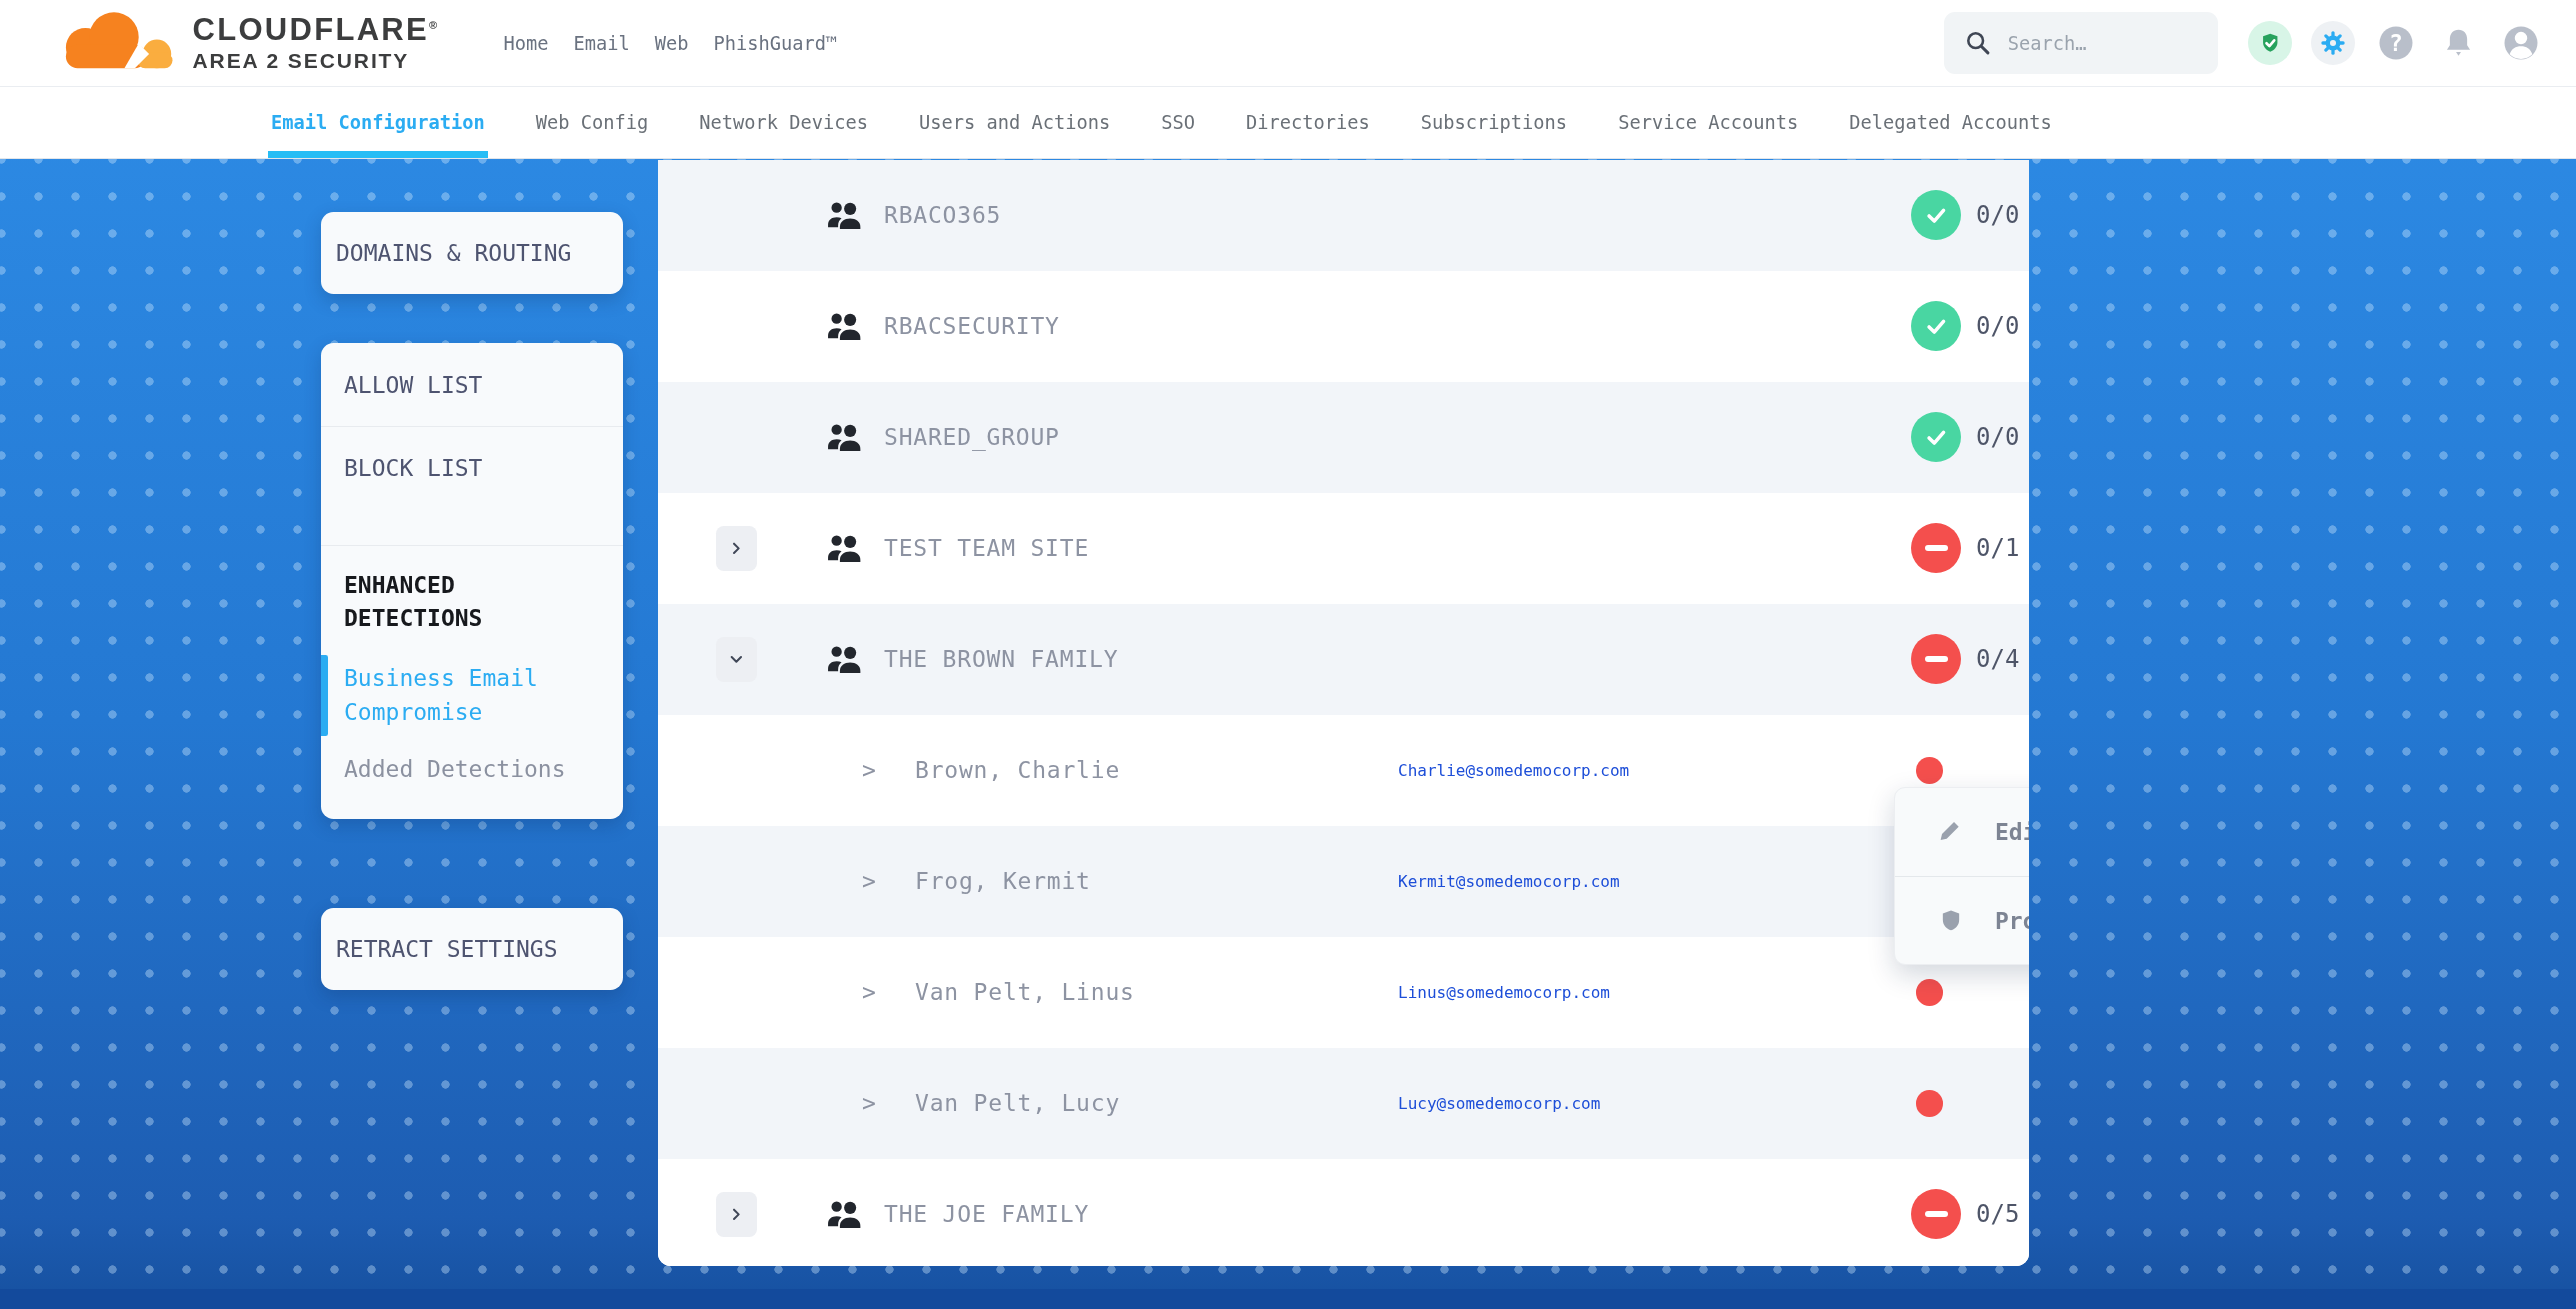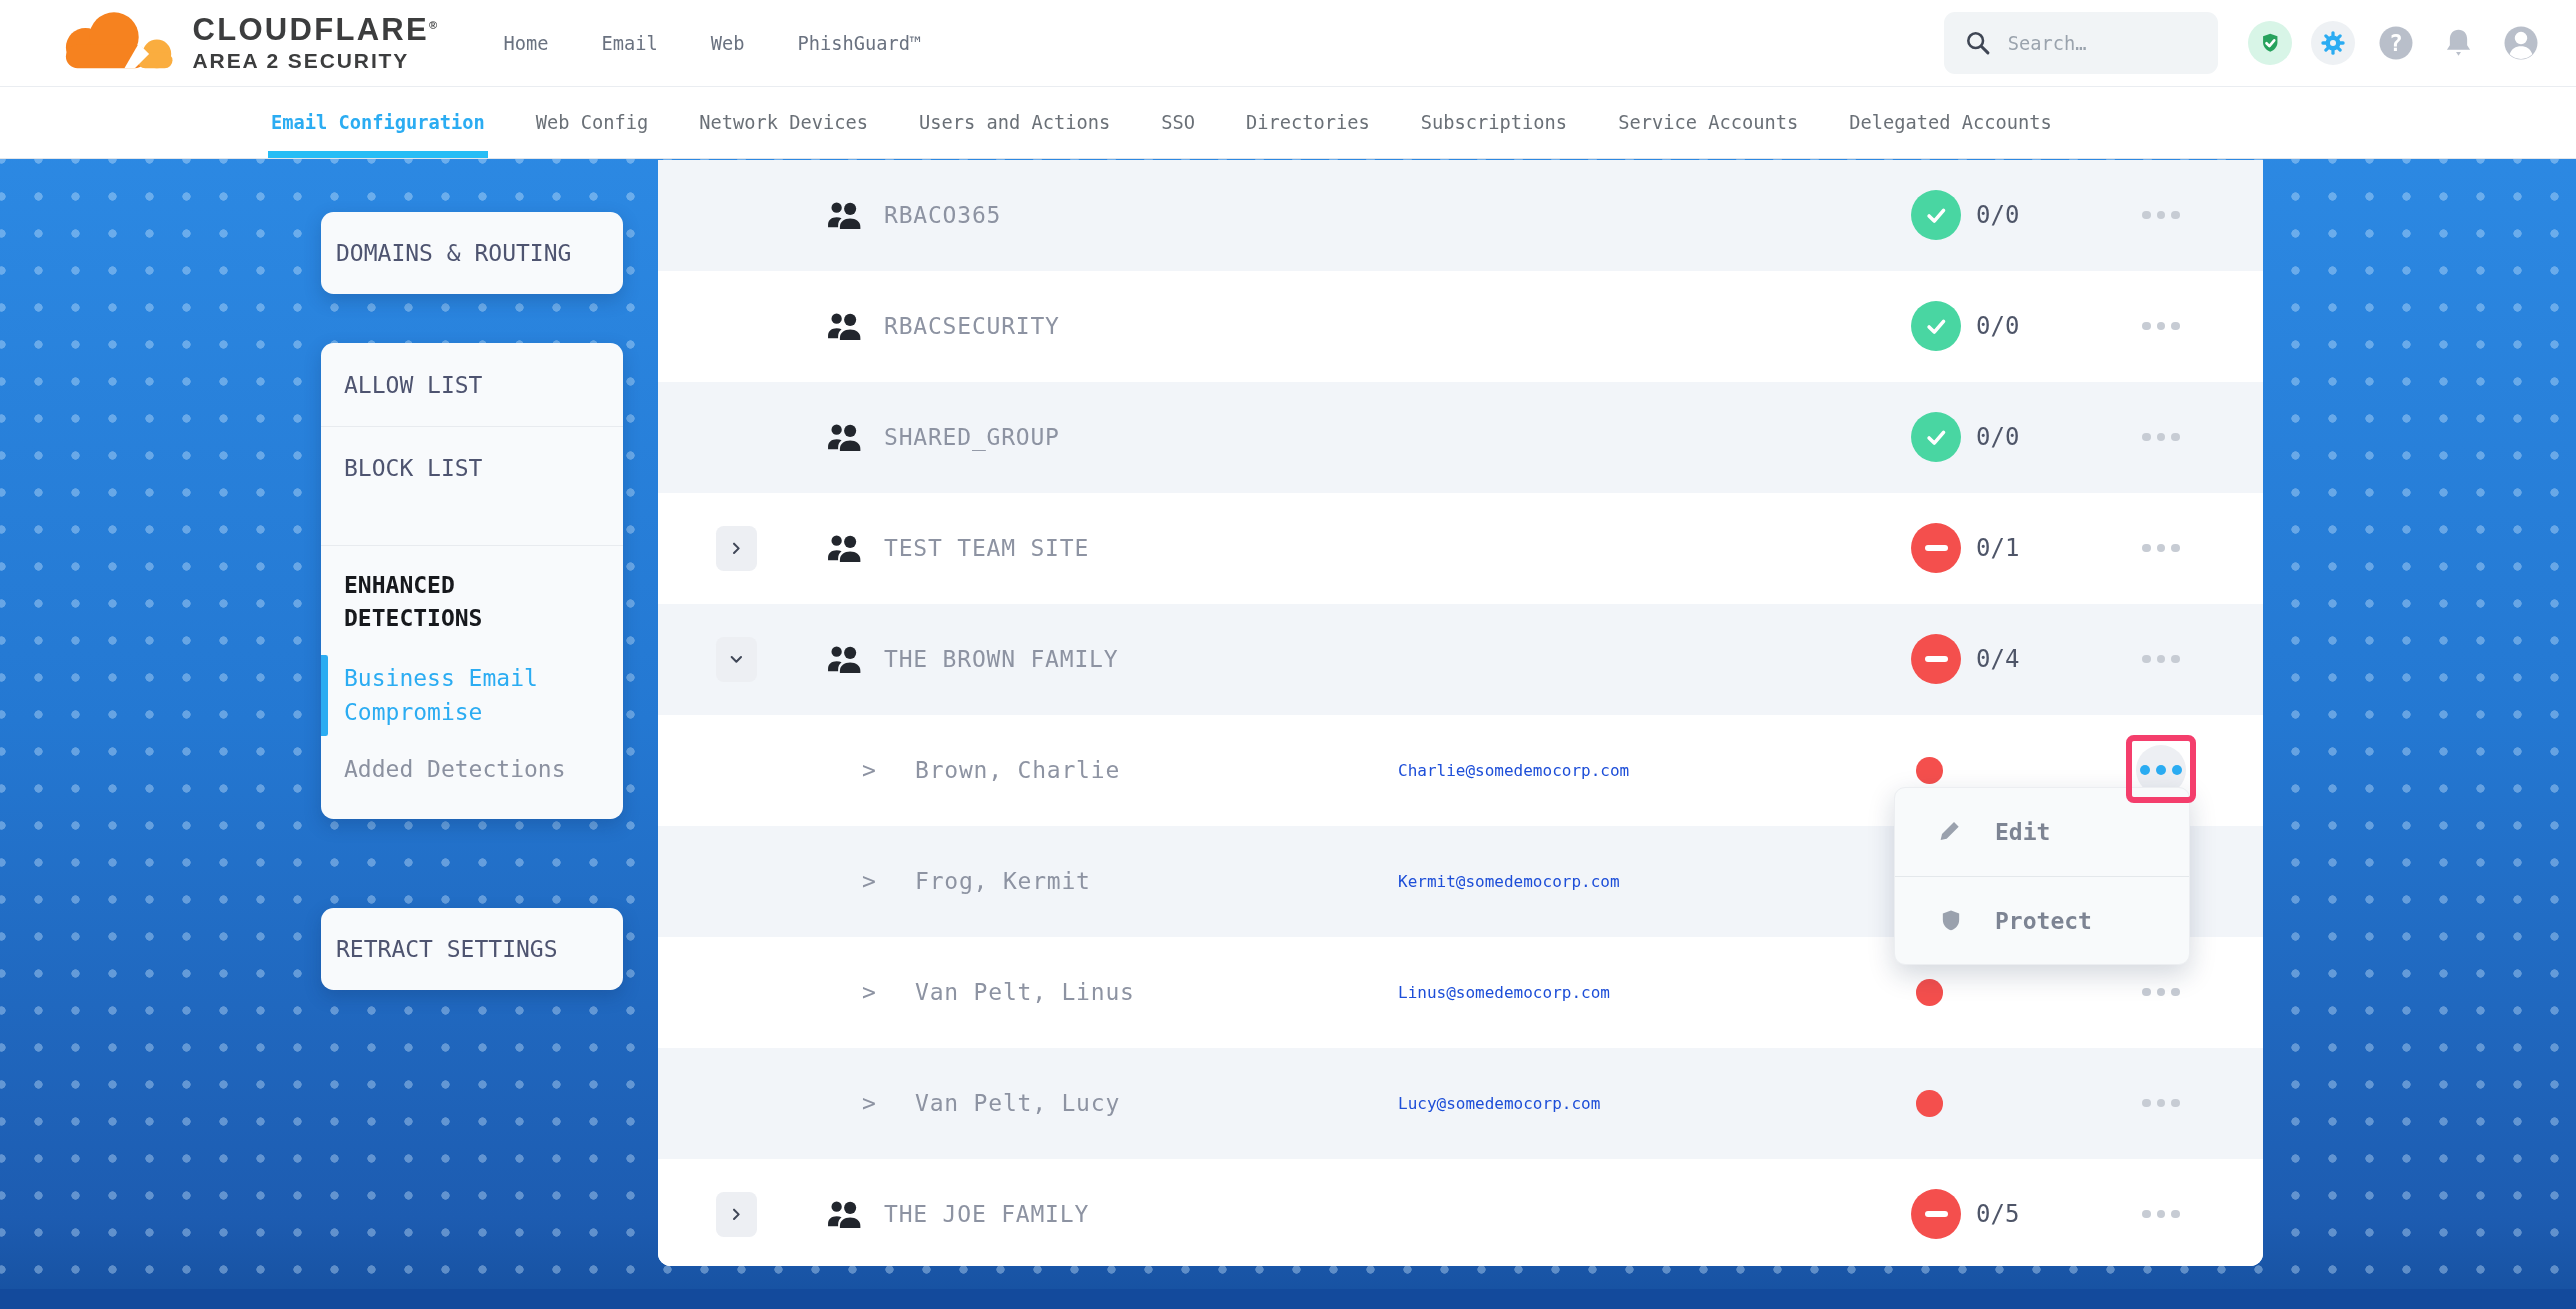--- a/index.html
+++ b/index.html
@@ -19,21 +19,21 @@
   
   .header {
     position:absolute; top:0; left:0; right:0; height:87px; background:#fff; z-index:6;
     display:flex; align-items:center; border-bottom:1.6px solid #eaedf1;
   }
   .brand { display:flex; align-items:center; gap:12.5px; margin-left:48px; }
   .brand-text { display:flex; flex-direction:column; line-height:1.05; font-family:"Liberation Sans","DejaVu Sans",sans-serif; color:#3c3d3e; }
   .brand-name { font-size:31px; font-weight:bold; letter-spacing:2.3px; }
   .brand-name sup { font-size:11px; }
   .brand-sub { font-size:21px; font-weight:bold; letter-spacing:1.9px; margin-top:3.1px; }
-  .nav { display:flex; gap:53px; margin-left:64px; }
+  .nav { display:flex; gap:25px; margin-left:64px; }
   .nav-item { font-size:18.7px; color:#6a7280; cursor:pointer; }
   .search {
     margin-left:auto; width:274px; height:62px; background:#f1f4f6; border-radius:11px;
     display:flex; align-items:center; padding-left:20px; gap:15.6px;
   }
   .search svg { flex:0 0 auto; }
   .search input {
     border:none; background:transparent; outline:none; width:171px;
     font-family:inherit; font-size:18.7px; color:#5b6270;
   }
@@ -62,21 +62,21 @@
   .s-item { height:83px; display:flex; align-items:center; padding-left:23px; cursor:pointer; }
   .s-item + .s-item { border-top:1.6px solid #e8ebef; }
   .enh-block { border-top:1.6px solid #e8ebef; padding:23px 23px 37px;margin-top:36px; }
   .enh-title { color:#17191d; font-weight:bold; width:195px; line-height:1.42; }
   .bec { position:relative; margin-top:26.5px; color:#2bacf2; width:205px; line-height:1.5; cursor:pointer; }
   .bec::before { content:""; position:absolute; left:-23px; top:-6.2px; bottom:-6.2px; width:7px; background:#2bacf2; border-radius:0 2.3px 2.3px 0; }
   .added { margin-top:26.5px; color:#8b91a0; cursor:pointer; white-space:nowrap; }
 
   
   .panel {
-    position:absolute; left:658px; top:160px; width:1605px; height:1106px;
+    position:absolute; left:658px; top:160px; width:1371px; height:1106px;
     background:#fff; border-radius:0 0 12.5px 12.5px; overflow:hidden; z-index:2;
   }
   .row { position:relative; height:111px; }
   .row.odd { background:#f2f5f9; }
   .row.even { background:#fff; }
   .expander {
     position:absolute; left:58px; top:33px; width:41px; height:45px; border:none; cursor:pointer;
     background:#edeff3; border-radius:7.8px; display:flex; align-items:center; justify-content:center; color:#404757;
   }
   .expander svg { width:18.7px; height:18.7px; }

